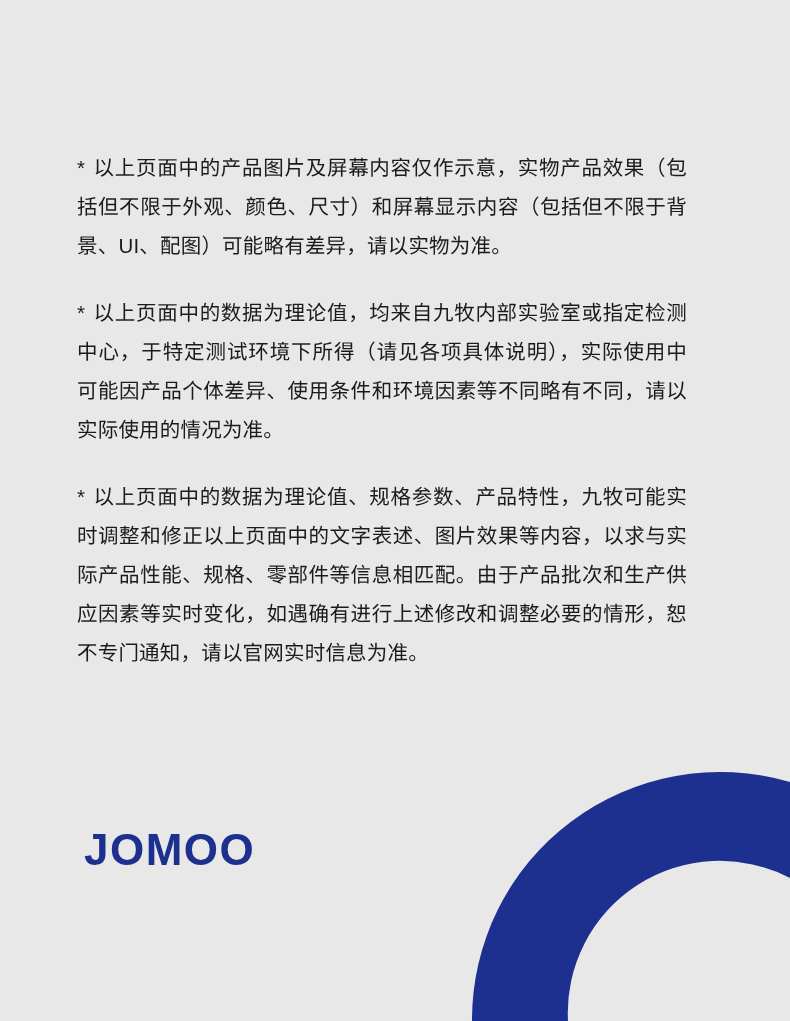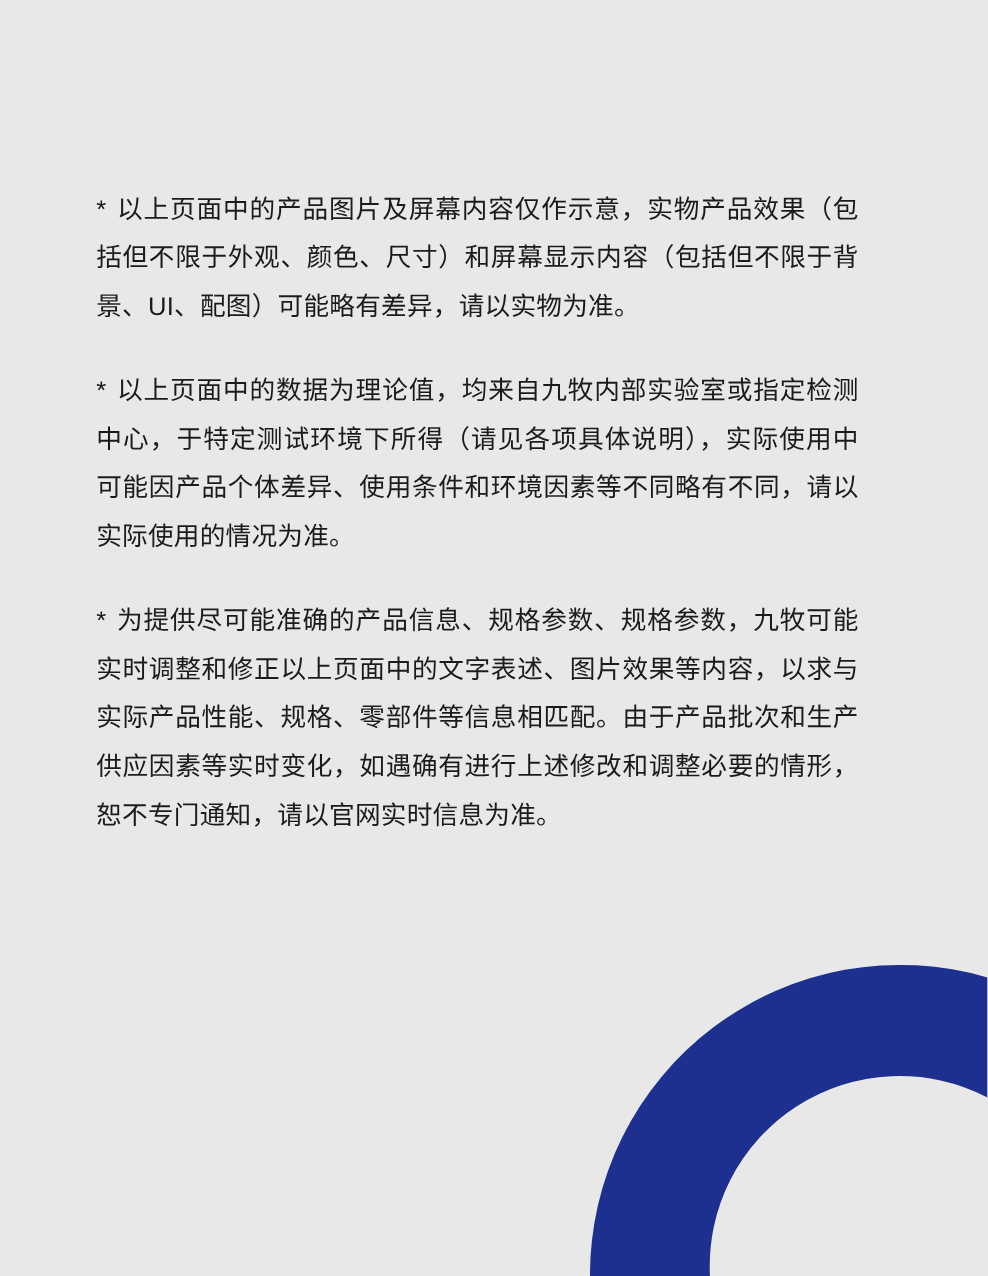--- a/index.html
+++ b/index.html
@@ -84,18 +84,19 @@
   </div>
 
   <div class="disclaimer-block">
     <p class="para">
       <span class="star">*</span><span> 以上页面中的产品图片及屏幕内容仅作示意，实物产品效果（包括但不限于外观、颜色、尺寸）和屏幕显示内容（包括但不限于背景、UI、配图）可能略有差异，请以实物为准。</span>
     </p>
     <p class="para">
       <span class="star">*</span><span> 以上页面中的数据为理论值，均来自九牧内部实验室或指定检测中心，于特定测试环境下所得（请见各项具体说明），实际使用中可能因产品个体差异、使用条件和环境因素等不同略有不同，请以实际使用的情况为准。</span>
     </p>
     <p class="para">
-      <span class="star">*</span><span> 为提供尽可能准确的产品信息、规格参数、规格参数，九牧可能实时调整和修正以上页面中的文字表述、图片效果等内容，以求与实际产品性能、规格、零部件等信息相匹配。由于产品批次和生产供应因素等实时变化，如遇确有进行上述修改和调整必要的情形，恕不专门通知，请以官网实时信息为准。</span>
+      <span class="star">*</span><span> 以上页面中的数据为理论值、规格参数、产品特性，九牧可能实时调整和修正以上页面中的文字表述、图片效果等内容，以求与实际产品性能、规格、零部件等信息相匹配。由于产品批次和生产供应因素等实时变化，如遇确有进行上述修改和调整必要的情形，恕不专门通知，请以官网实时信息为准。</span>
     </p>
   </div>
 
+  <div class="brand">JOMOO</div>
 
 </div>
 
 </body></html>

